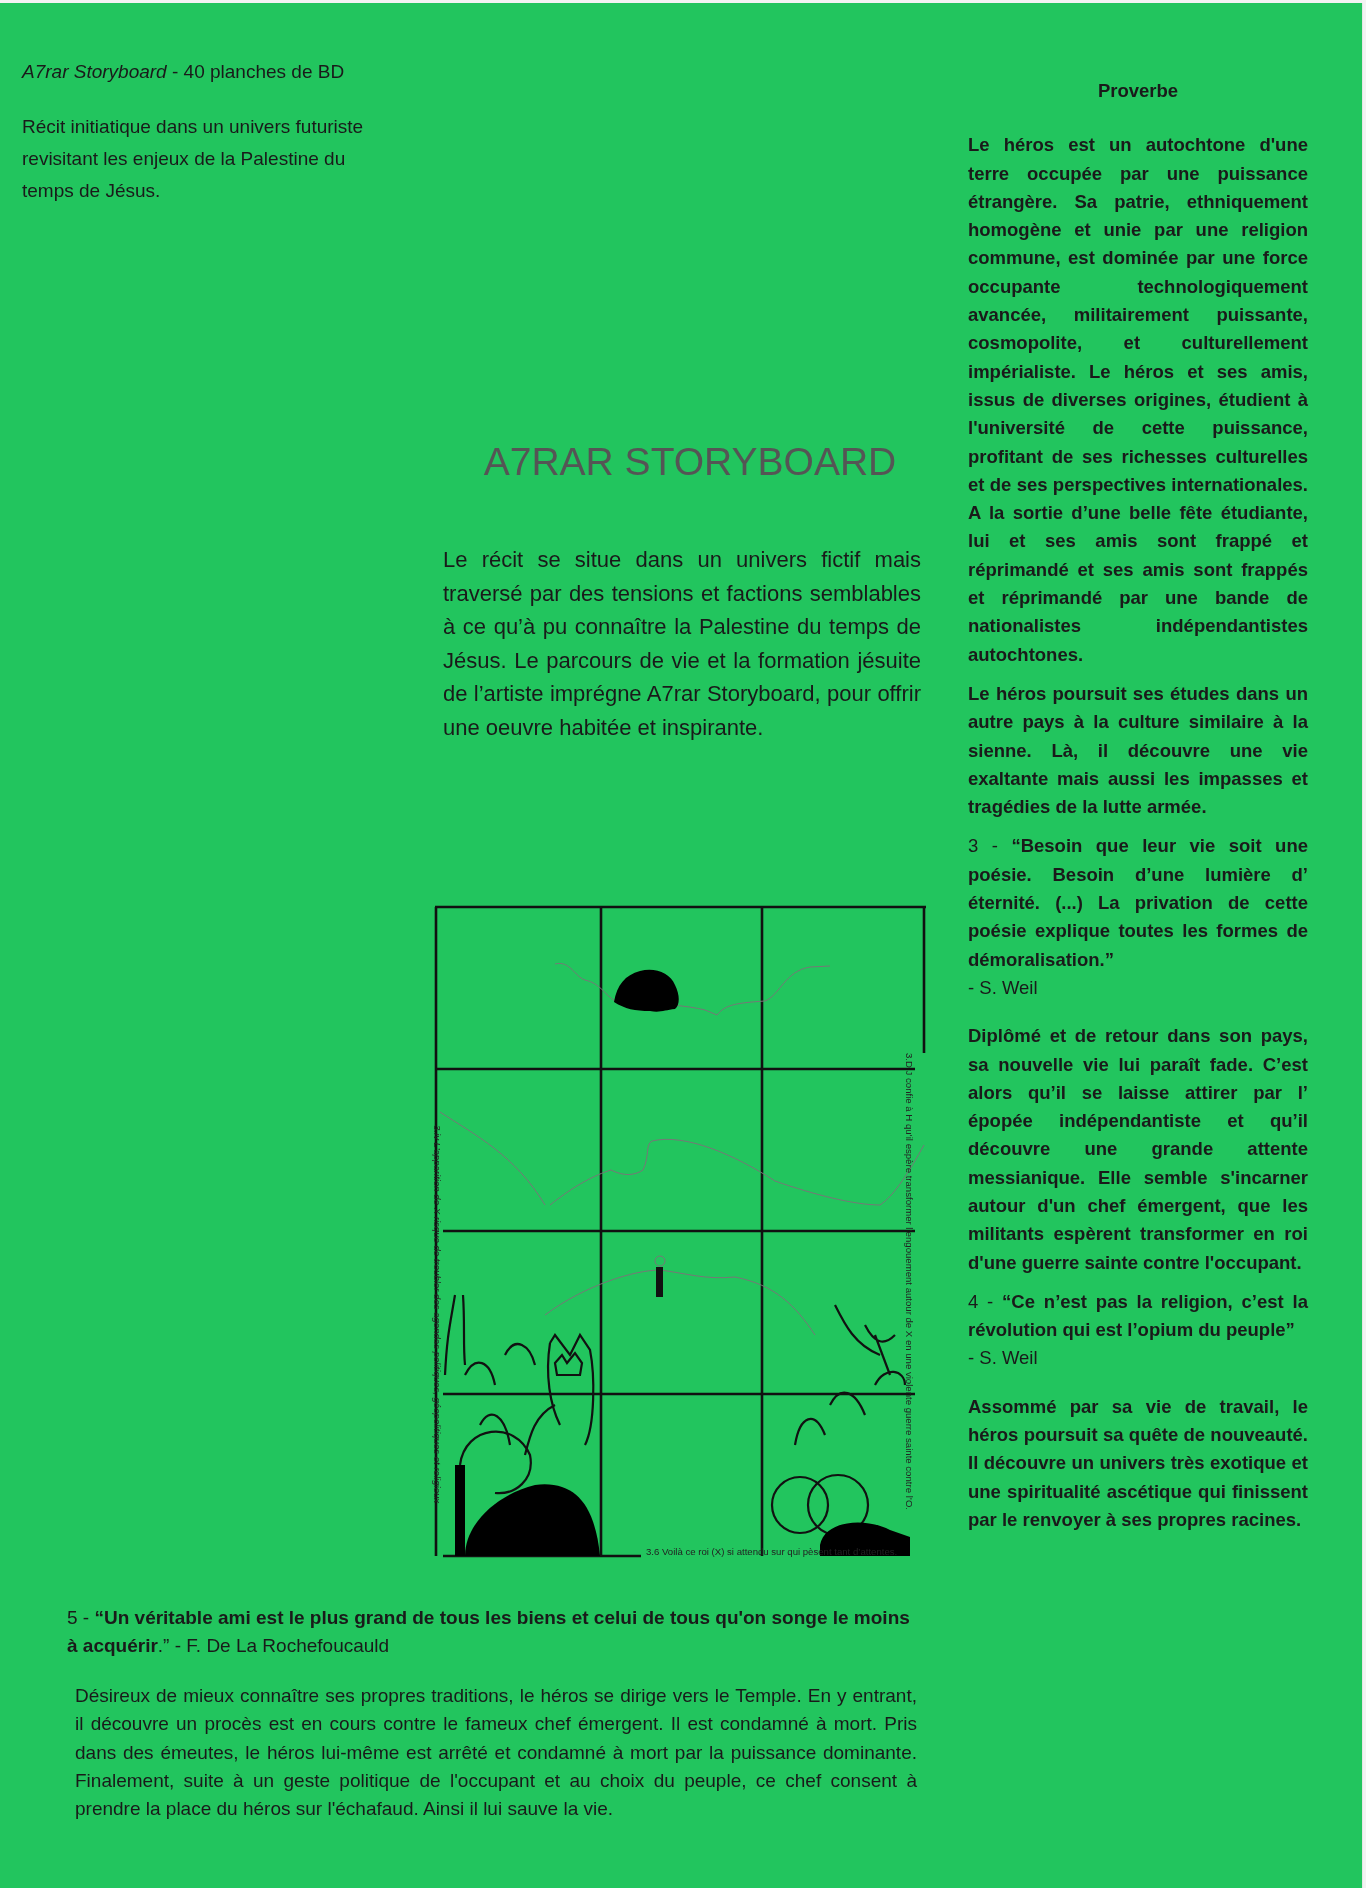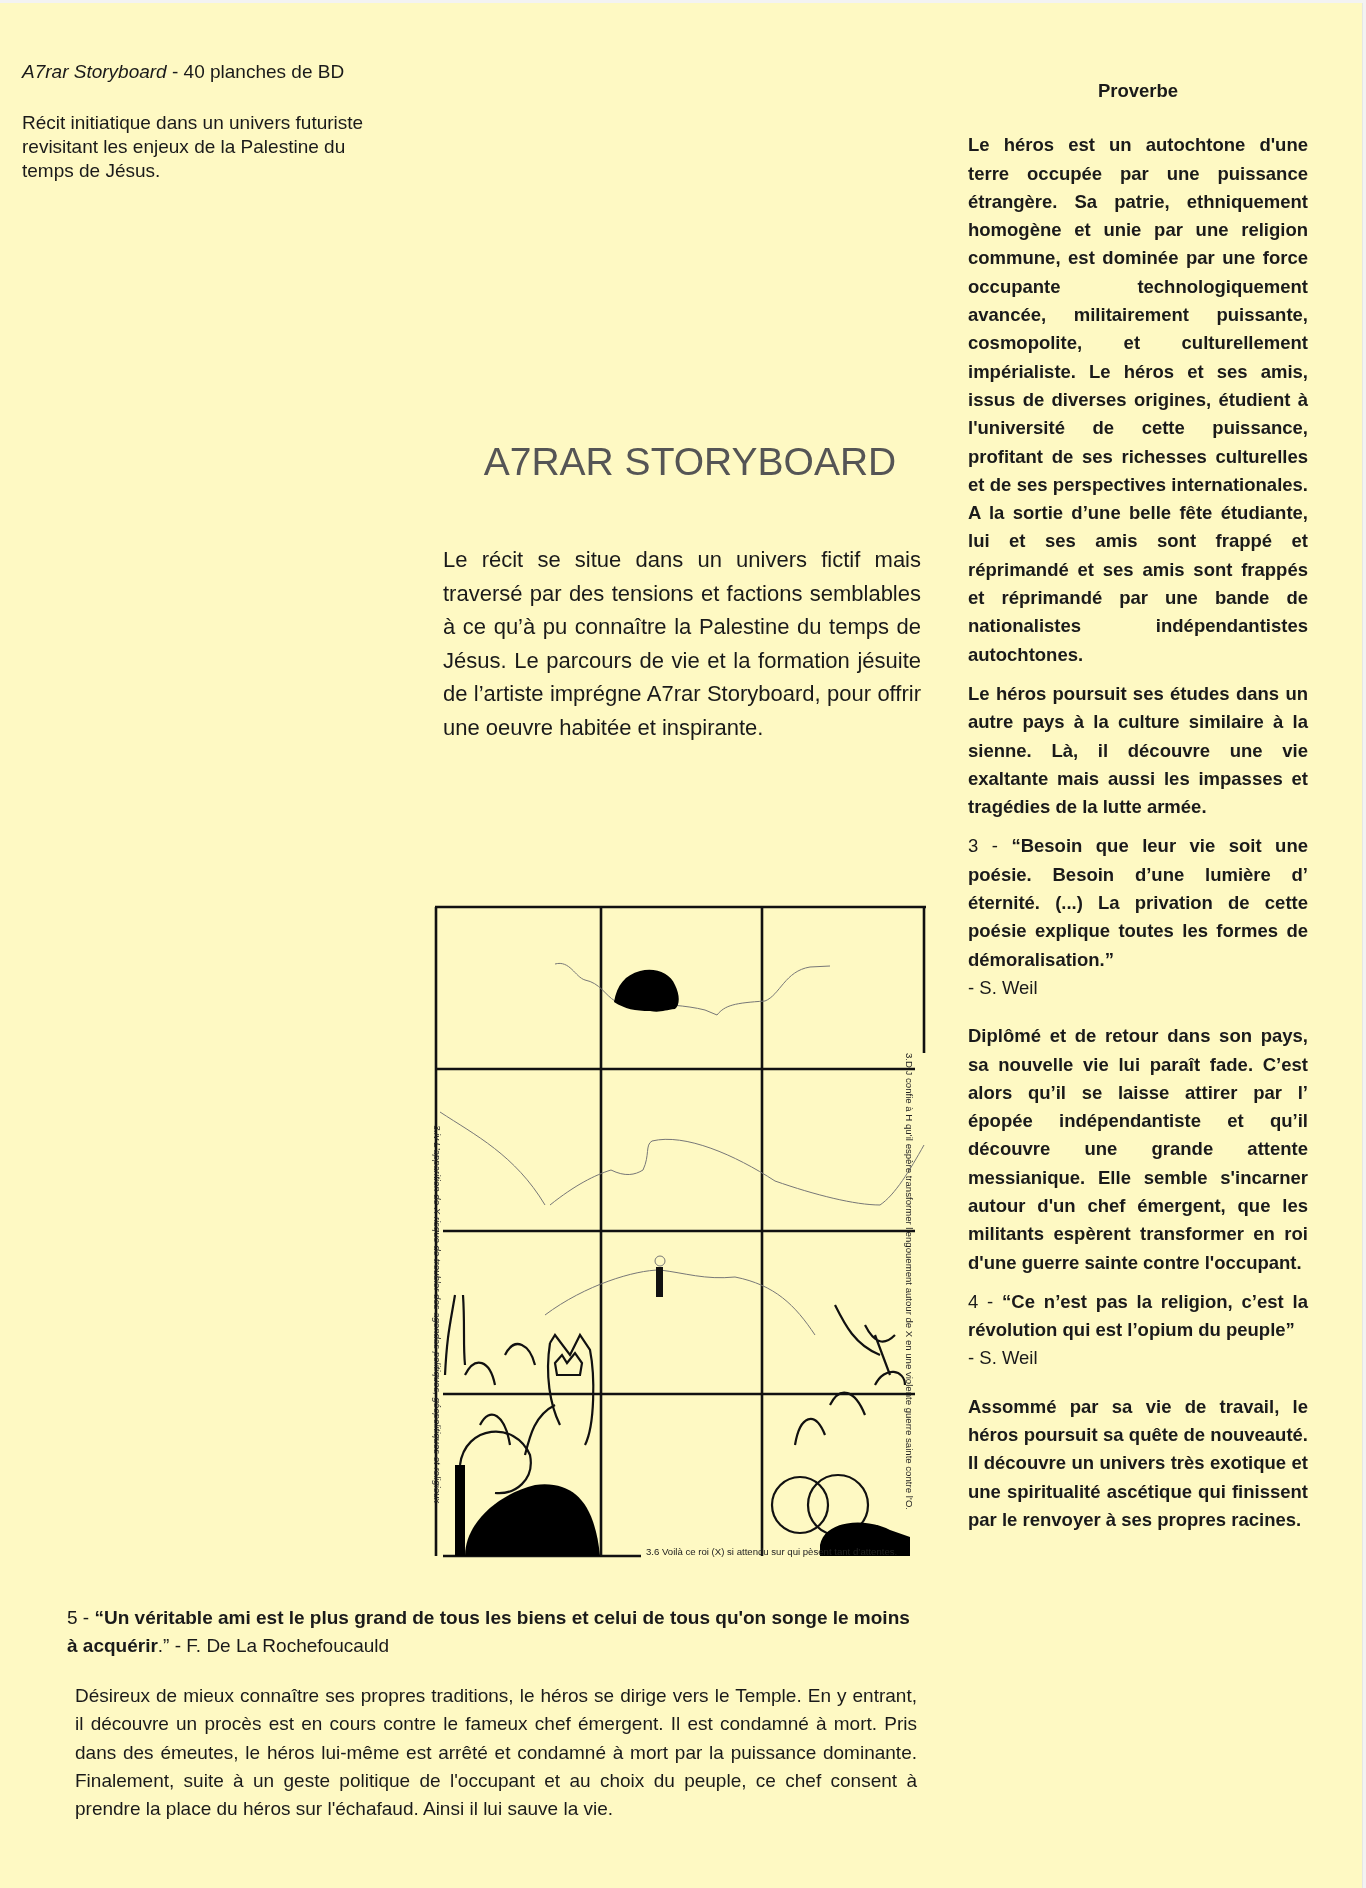--- a/index.html
+++ b/index.html
@@ -3,26 +3,26 @@
 <meta charset="utf-8">
 <style>
   html, body { margin: 0; padding: 0; }
   body {
     width: 1366px; height: 1888px; background: #f3f3f3;
     font-family: "Liberation Sans", sans-serif; color: #1a1a1a;
     position: relative; overflow: hidden;
   }
   .page {
     position: absolute; left: 0; top: 3px; width: 1362px; height: 1885px;
-    background: #fef9c3; border-right: 1px solid #e6e6e6;
+    background: #22c55e; border-right: 1px solid #e6e6e6;
   }
   .abs { position: absolute; }
   .intro-title { left: 22px; top: 58px; font-size: 19px; }
   .intro-title i { font-style: italic; }
-  .intro-desc { left: 22px; top: 108px; width: 380px; font-size: 19px; line-height: 24px; }
+  .intro-desc { left: 22px; top: 108px; width: 380px; font-size: 19px; line-height: 32px; }
 
   .main-title {
     left: 440px; top: 437px; width: 500px; text-align: center;
     font-size: 39px; color: #555555; letter-spacing: 0px;
   }
   .main-desc {
     left: 443px; top: 540px; width: 478px; font-size: 22px; line-height: 33.5px;
     text-align: justify;
   }
 

